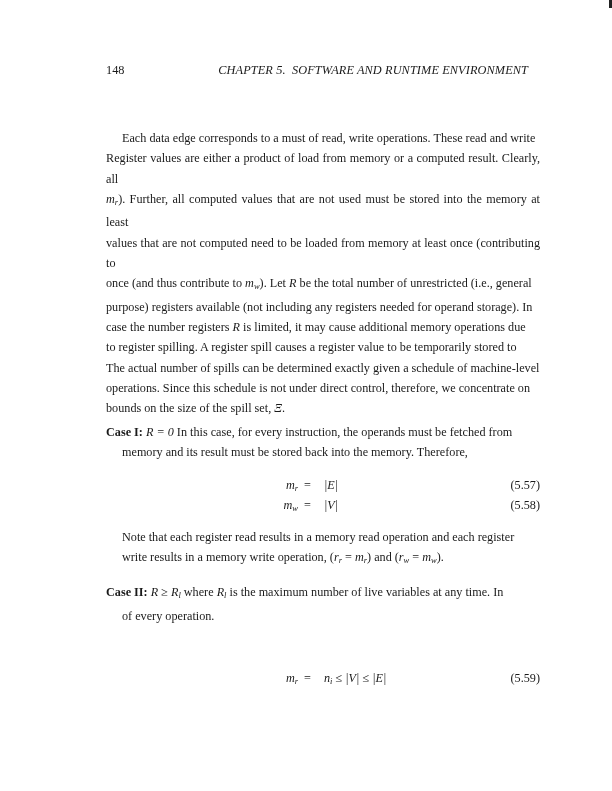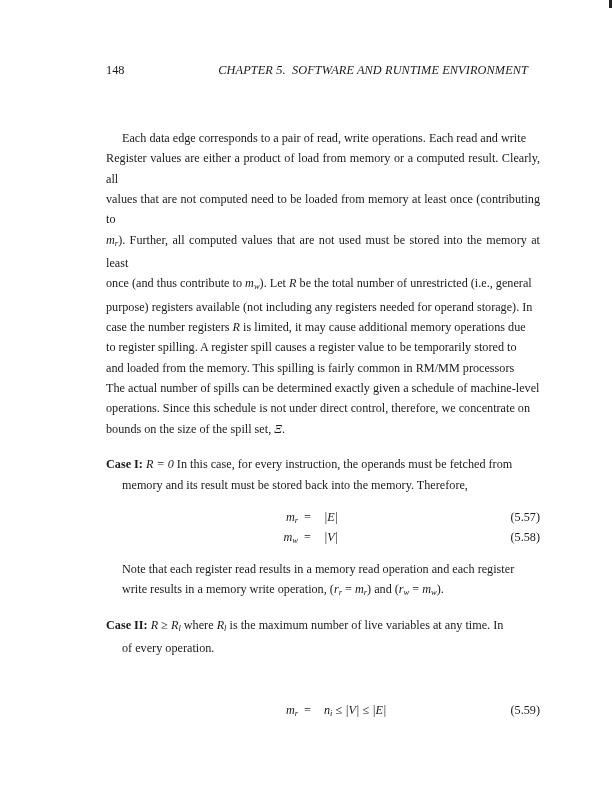--- a/index.html
+++ b/index.html
@@ -32,35 +32,34 @@
 
 <div class="edge-mark"></div>
 
 <div class="header">
   <span class="pnum">148</span>
   <span class="run" style="white-space:pre">CHAPTER 5.  SOFTWARE AND RUNTIME ENVIRONMENT</span>
 </div>
 
 <div class="body">
   <div>
-    <p class="para indent">Each data edge corresponds to a pair of read, write operations. Each read and write</p>
+    <p class="para indent">Each data edge corresponds to a must of read, write operations. These read and write</p>
     <p class="para">Register values are either a product of load from memory or a computed result. Clearly, all</p>
+    <p class="para"><span class="m">m</span><span class="sub">r</span><span>). Further, all computed values that are not used must be stored into the memory at least</span></p>
     <p class="para">values that are not computed need to be loaded from memory at least once (contributing to</p>
-    <p class="para"><span class="m">m</span><span class="sub">r</span><span>). Further, all computed values that are not used must be stored into the memory at least</span></p>
     <p class="para"><span style="white-space:pre">once (and thus contribute to </span><span class="m">m</span><span class="sub">w</span><span style="white-space:pre">). Let </span><span class="m">R</span><span style="white-space:pre"> be the total number of unrestricted (i.e., general</span></p>
     <p class="para">purpose) registers available (not including any registers needed for operand storage). In</p>
     <p class="para"><span style="white-space:pre">case the number registers </span><span class="m">R</span><span style="white-space:pre"> is limited, it may cause additional memory operations due</span></p>
     <p class="para">to register spilling. A register spill causes a register value to be temporarily stored to</p>
-    <p class="para">and loaded from the memory. This spilling is fairly common in RM/MM processors</p>
     <p class="para">The actual number of spills can be determined exactly given a schedule of machine-level</p>
     <p class="para">operations. Since this schedule is not under direct control, therefore, we concentrate on</p>
     <p class="para"><span style="white-space:pre">bounds on the size of the spill set, </span><span class="m">Ξ</span><span>.</span></p>
   </div>
 
-  <div class="case" style="margin-top:15px">
+  <div class="case" style="margin-top:3px">
     <p class="para"><span class="lead">Case I:</span> <span class="m">R = 0</span><span style="white-space:pre"> In this case, for every instruction, the operands must be fetched from</span></p>
     <p class="para hang">memory and its result must be stored back into the memory. Therefore,</p>
 
     <div style="height:12px"></div>
     <div class="eqblock">
       <div class="eq">
         <span class="lhs m"><span>m</span><span class="sub">r</span></span>
         <span class="rel">=</span>
         <span class="rhs m">|E|</span>
         <span class="num">(5.57)</span>

